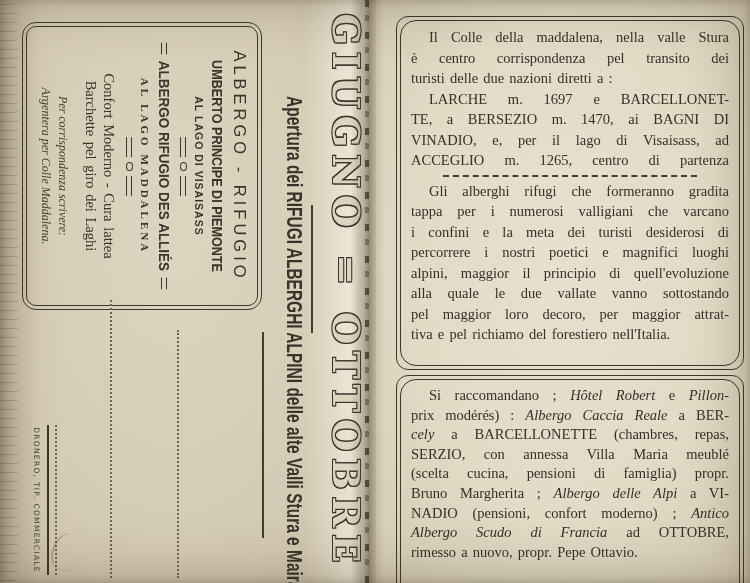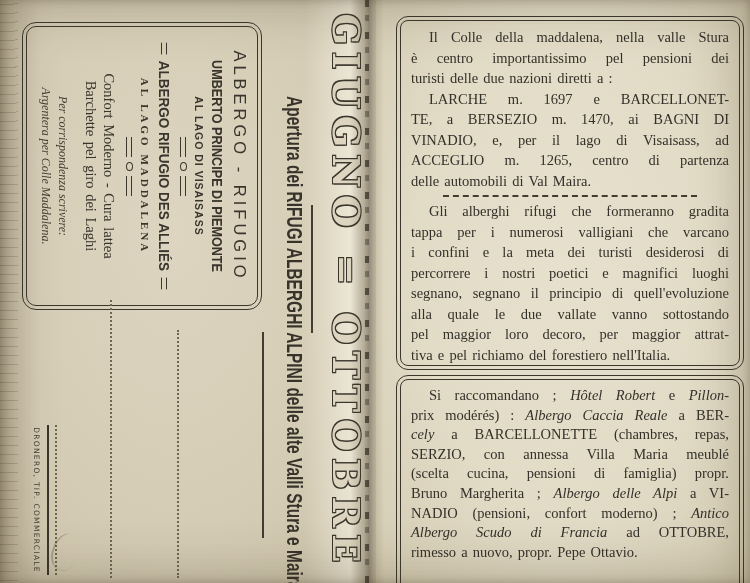--- a/index.html
+++ b/index.html
@@ -89,21 +89,21 @@
   .sl{position:absolute;left:425px;top:341px;width:150px;border-top:2.5px solid #3a352c;}
   .printer{
     position:absolute;left:418px;top:349px;width:164px;text-align:center;
     font-family:"DejaVu Sans",sans-serif;font-size:7.5px;letter-spacing:1.3px;color:#454034;
   }
   
   .tbox{position:absolute;}
   .tbox-a{left:20px;top:16px;width:348px;height:354px;}
   .tbox-b{left:20px;top:375px;width:348px;height:228px;}
   .tbox .dbl{border-radius:12px;}
-  .tbox .dbl-in{border-radius:8px;padding:6px 10px 4px 10px;}
+  .tbox .dbl-in{border-radius:16px;padding:6px 10px 4px 10px;}
   .pline{
     font-family:"Liberation Serif",serif;font-size:14.5px;line-height:20.5px;
     color:#34302a;word-spacing:1.5px;
   }
   .tbox-b .pline{line-height:19.6px;}
   .pline.just{text-align:justify;text-align-last:justify;}
   .pline.ind{text-indent:18px;}
   .it{font-style:italic;}
   .dash-div{border-top:2px dashed #433d31;width:80%;margin:4px auto 4px auto;height:0;}
 </style>
@@ -162,35 +162,34 @@
     <div class="scratches"></div>
     <div class="squiggle"></div>
   </div>
 
   <div class="page-right">
     <div class="tbox tbox-a">
       <div class="dbl">
         <div class="dbl-in">
           <div class="para">
               <div class="pline just ind"><span>Il Colle della maddalena, nella valle Stura</span></div>
-              <div class="pline just"><span>è centro importantissimo pel pensioni dei</span></div>
+              <div class="pline just"><span>è centro corrispondenza pel transito dei</span></div>
               <div class="pline"><span>turisti delle due nazioni diretti a :</span></div>
               <div class="pline just ind"><span>LARCHE m. 1697 e BARCELLONET-</span></div>
               <div class="pline just"><span>TE, a BERSEZIO m. 1470, ai BAGNI DI</span></div>
               <div class="pline just"><span>VINADIO, e, per il lago di Visaisass, ad</span></div>
               <div class="pline just"><span>ACCEGLIO m. 1265, centro di partenza</span></div>
-              <div class="pline"><span>delle automobili di Val Maira.</span></div>
             </div>
           <div class="dash-div"></div>
           <div class="para">
               <div class="pline just ind"><span>Gli alberghi rifugi che formeranno gradita</span></div>
               <div class="pline just"><span>tappa per i numerosi valligiani che varcano</span></div>
               <div class="pline just"><span>i confini e la meta dei turisti desiderosi di</span></div>
               <div class="pline just"><span>percorrere i nostri poetici e magnifici luoghi</span></div>
-              <div class="pline just"><span>segnano, segnano il principio di quell'evoluzione</span></div>
+              <div class="pline just"><span>alpini, maggior il principio di quell'evoluzione</span></div>
               <div class="pline just"><span>alla quale le due vallate vanno sottostando</span></div>
               <div class="pline just"><span>pel maggior loro decoro, per maggior attrat-</span></div>
               <div class="pline"><span>tiva e pel richiamo del forestiero nell'Italia.</span></div>
             </div>
         </div>
       </div>
     </div>
     <div class="tbox tbox-b">
       <div class="dbl">
         <div class="dbl-in">

